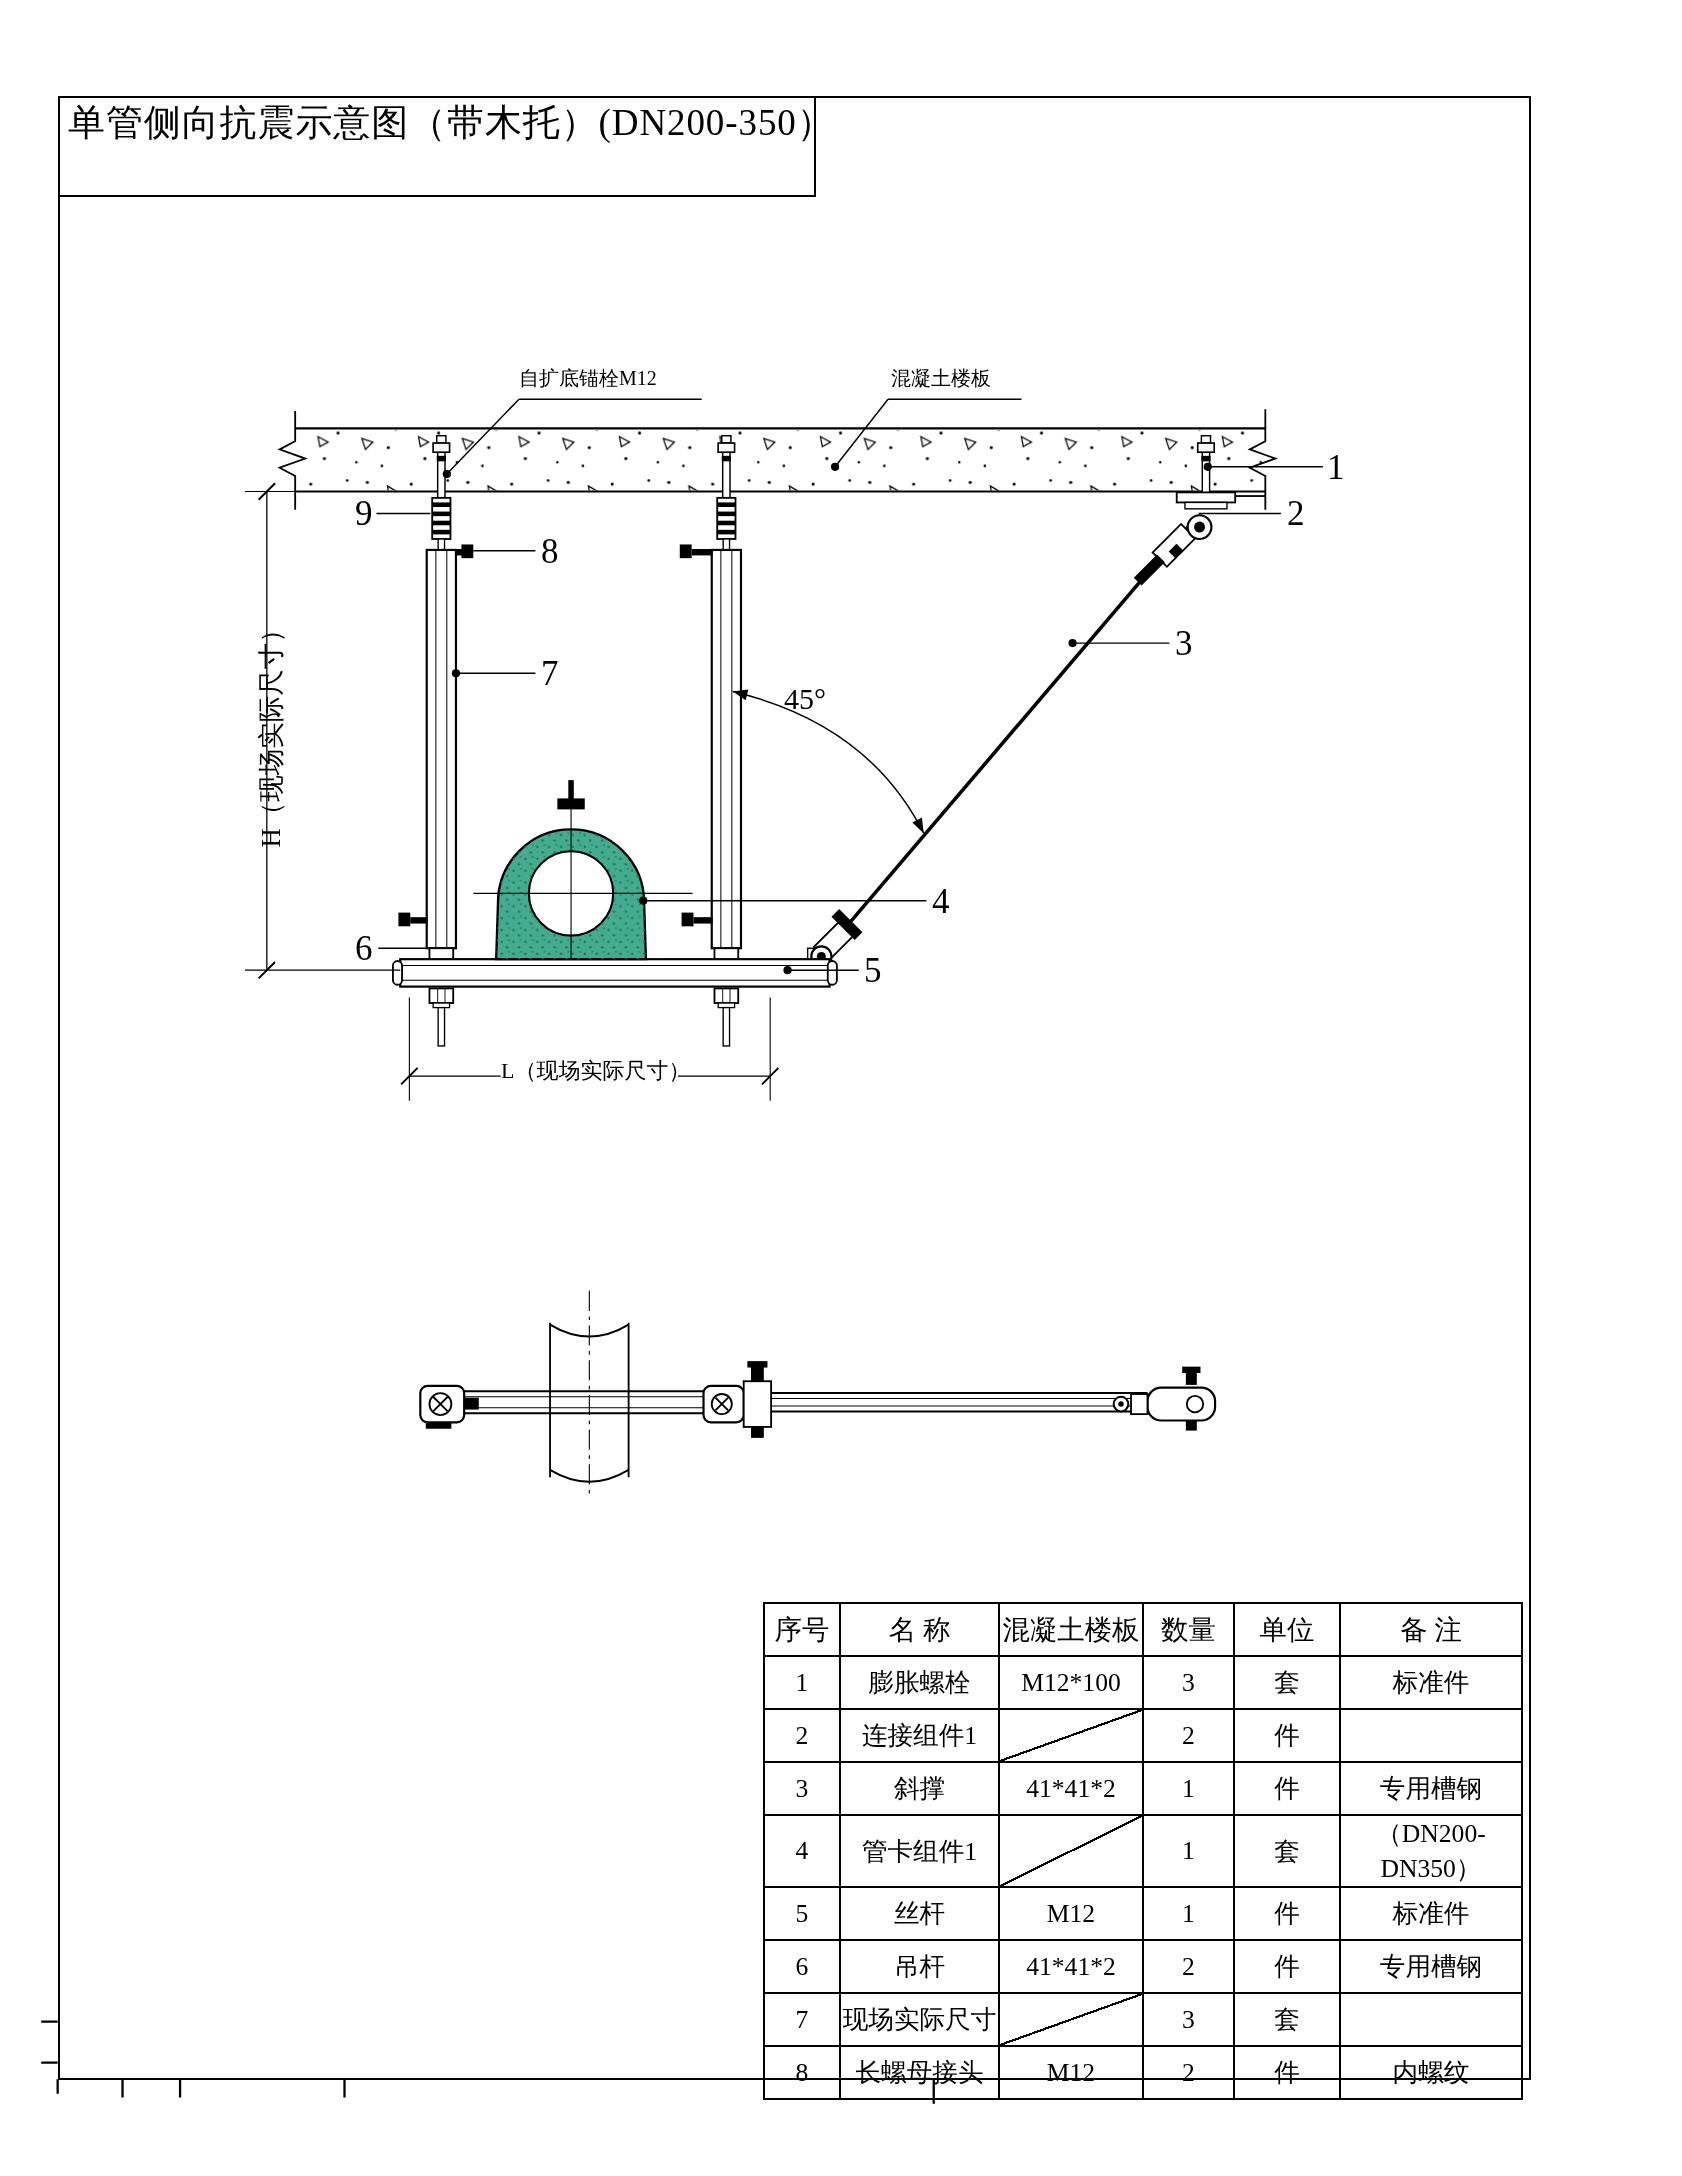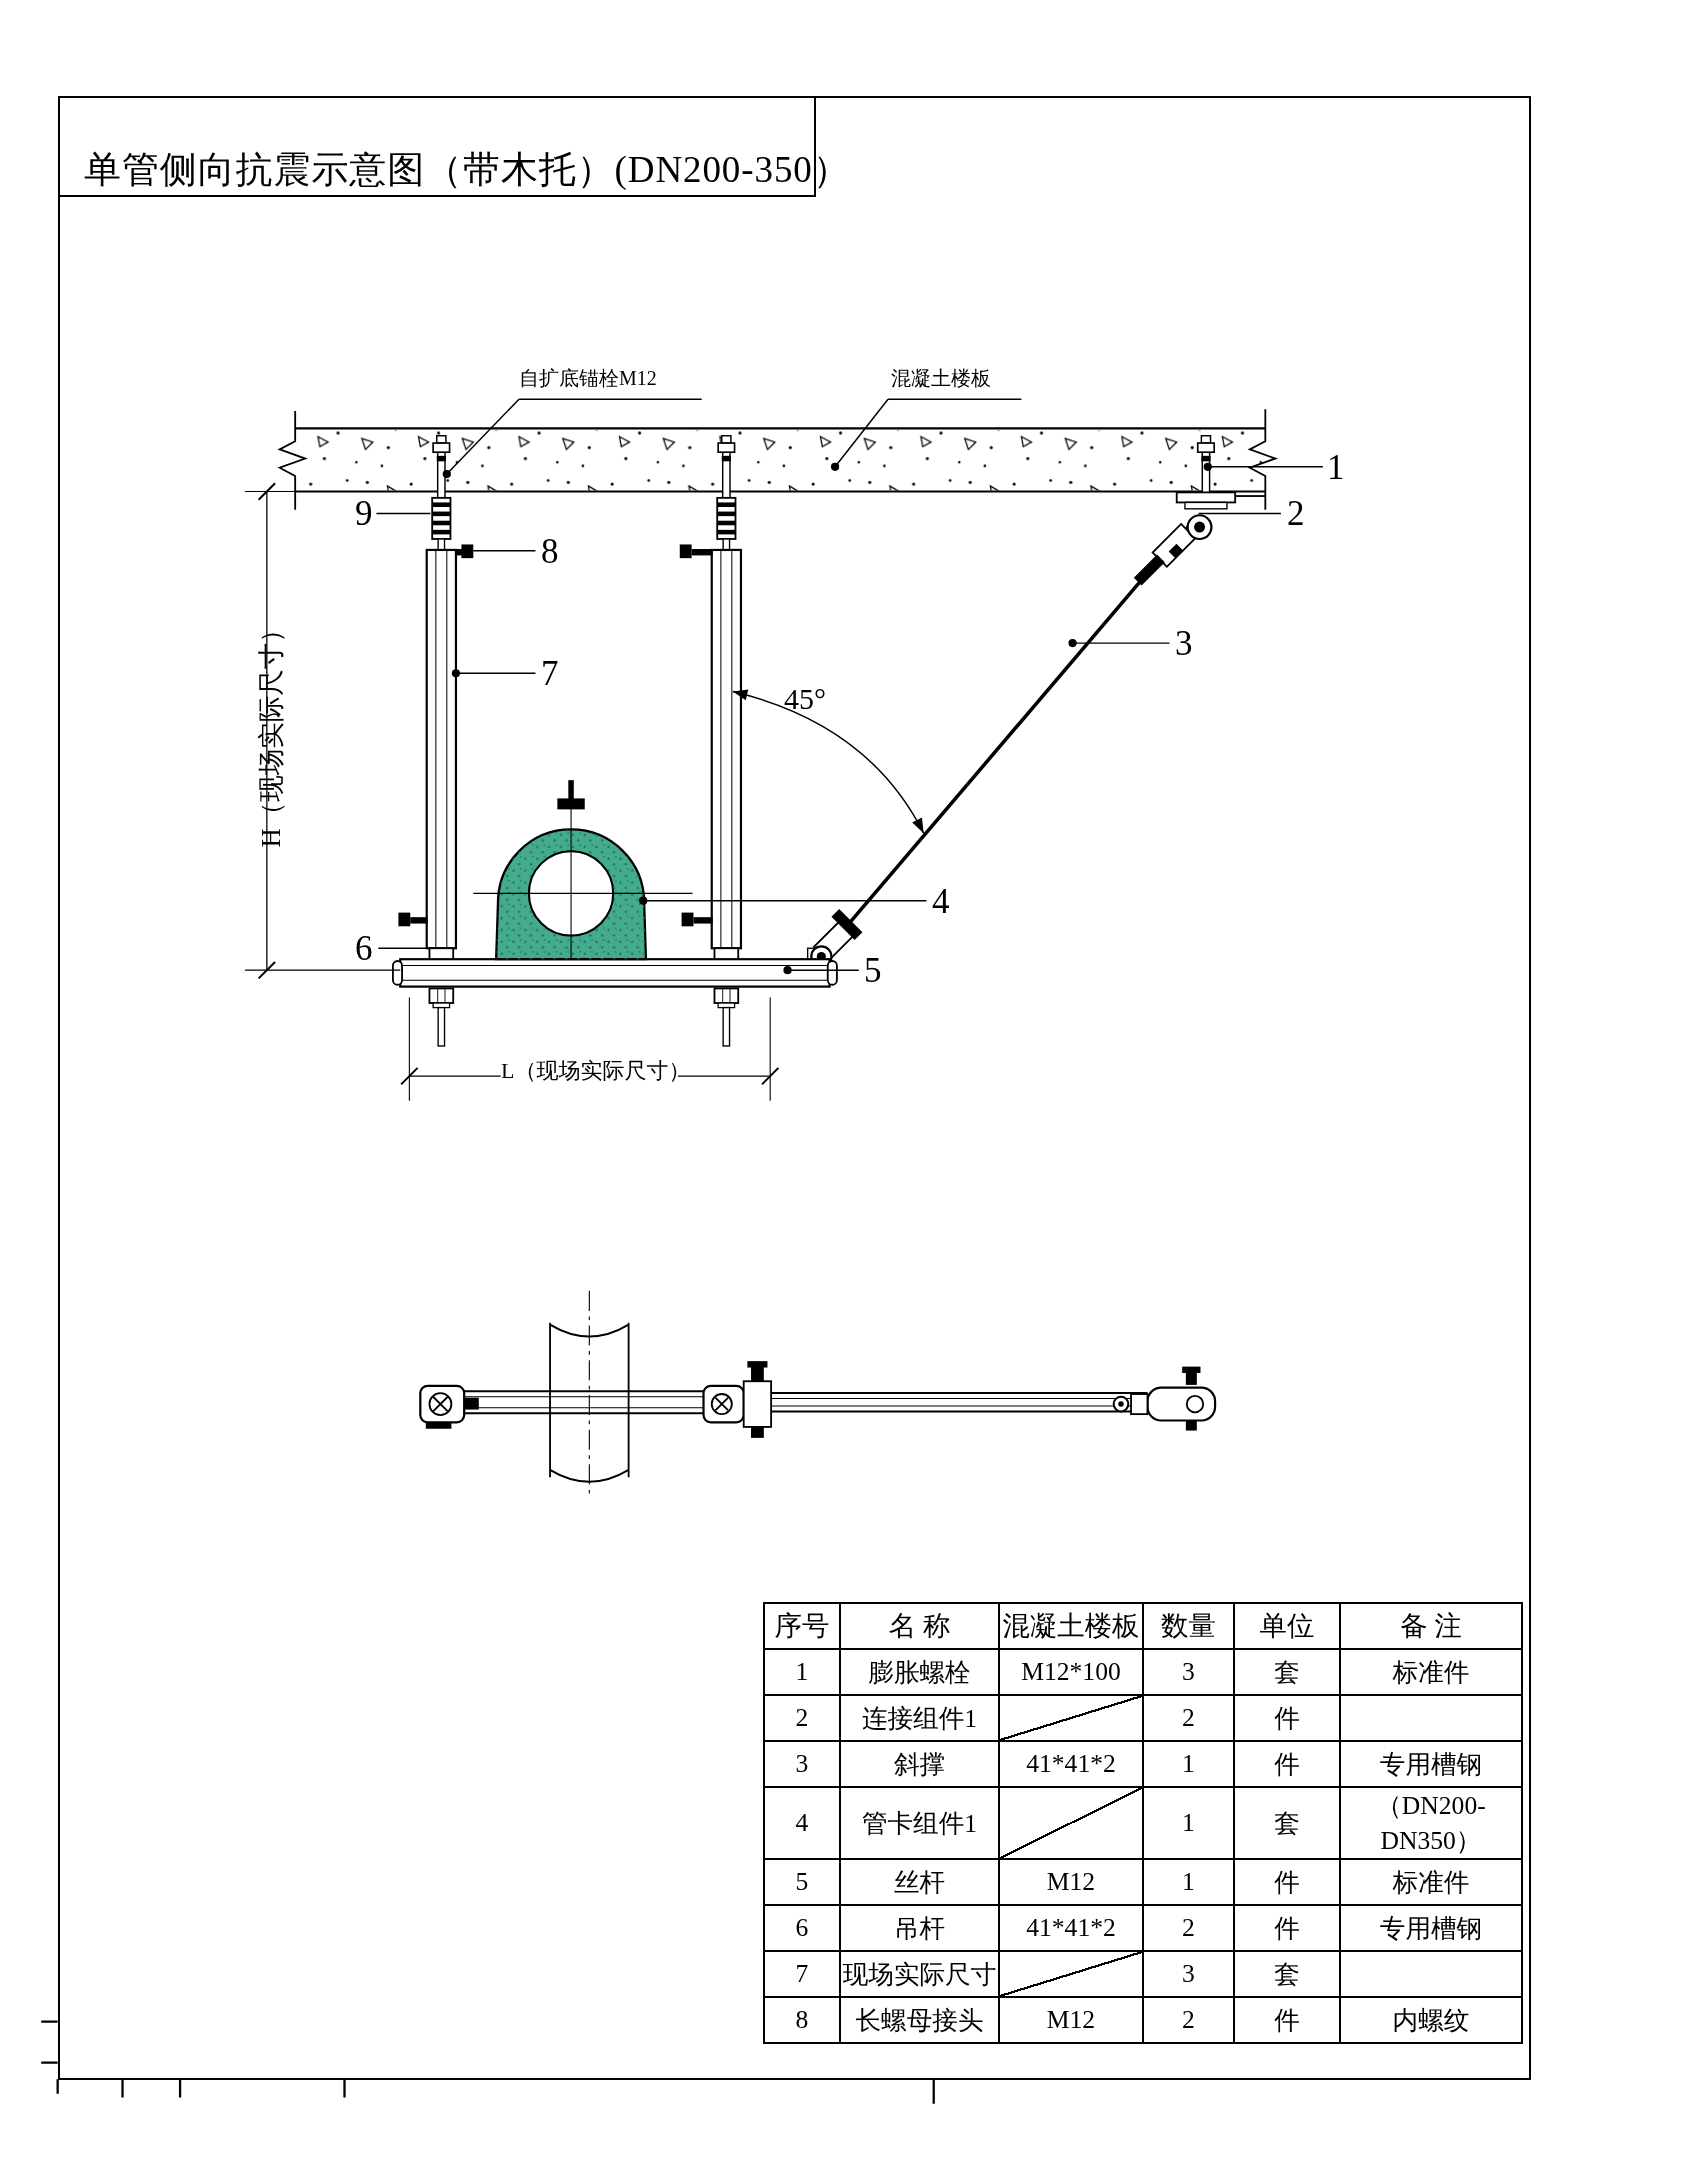--- a/index.html
+++ b/index.html
@@ -1,31 +1,31 @@
 <!DOCTYPE html>
 <html style="font-size:14.6px"><head>
 <meta charset="utf-8">
 <style>
   html,body{margin:0;padding:0;background:#fff;}
   .sheet{position:relative;width:1682px;height:2176px;background:#fff;overflow:hidden;
          font-family:"Liberation Serif","DejaVu Serif",serif;color:#000;}
   .frame{position:absolute;left:58px;top:96px;width:1473px;height:1984px;border:2.7px solid #000;box-sizing:border-box;}
   .titlebox{position:absolute;left:58px;top:96px;width:758px;height:101px;box-sizing:border-box;
-            border:2.7px solid #000;display:flex;align-items:flex-end;padding-left:24px;}
+            border:2.7px solid #000;display:flex;align-items:flex-start;padding-left:8px;}
   .titlebox .t{font-size:37px;letter-spacing:0.9px;white-space:nowrap;}
   svg.lw{position:absolute;left:0;top:0;}
   .lbl{position:absolute;font-size:20px;white-space:nowrap;}
   .co{position:absolute;font-size:35px;line-height:1;}
   .ang{position:absolute;font-size:30px;font-family:"Liberation Serif","DejaVu Serif",serif;}
   .dimh{position:absolute;left:33px;top:713px;width:475px;height:37px;text-align:center;font-size:26.5px;
         transform:rotate(-90deg);transform-origin:238px 18.3px;white-space:nowrap;}
   .diml{position:absolute;left:501px;top:1056px;width:177px;text-align:center;font-size:22px;white-space:nowrap;}
   table.parts{position:absolute;left:763px;top:1602px;border-collapse:collapse;table-layout:fixed;}
   table.parts td,table.parts th{border:2.7px solid #000;text-align:center;vertical-align:middle;
-        font-weight:normal;font-size:25.6px;height:46px;padding:0;overflow:hidden;box-sizing:border-box;}
+        font-weight:normal;font-size:25.6px;height:53px;padding:0;overflow:hidden;box-sizing:border-box;}
   table.parts th{font-size:27.4px;}
   td.slash{background:linear-gradient(to bottom right,transparent calc(50% - 1.1px),#000 calc(50% - 1.1px),#000 calc(50% + 1.1px),transparent calc(50% + 1.1px));}
   td.small{font-size:23px;border-radius:19px;}
 </style>
 </head>
 <body>
 
 <div class="sheet">
 
   <div class="frame"></div>

